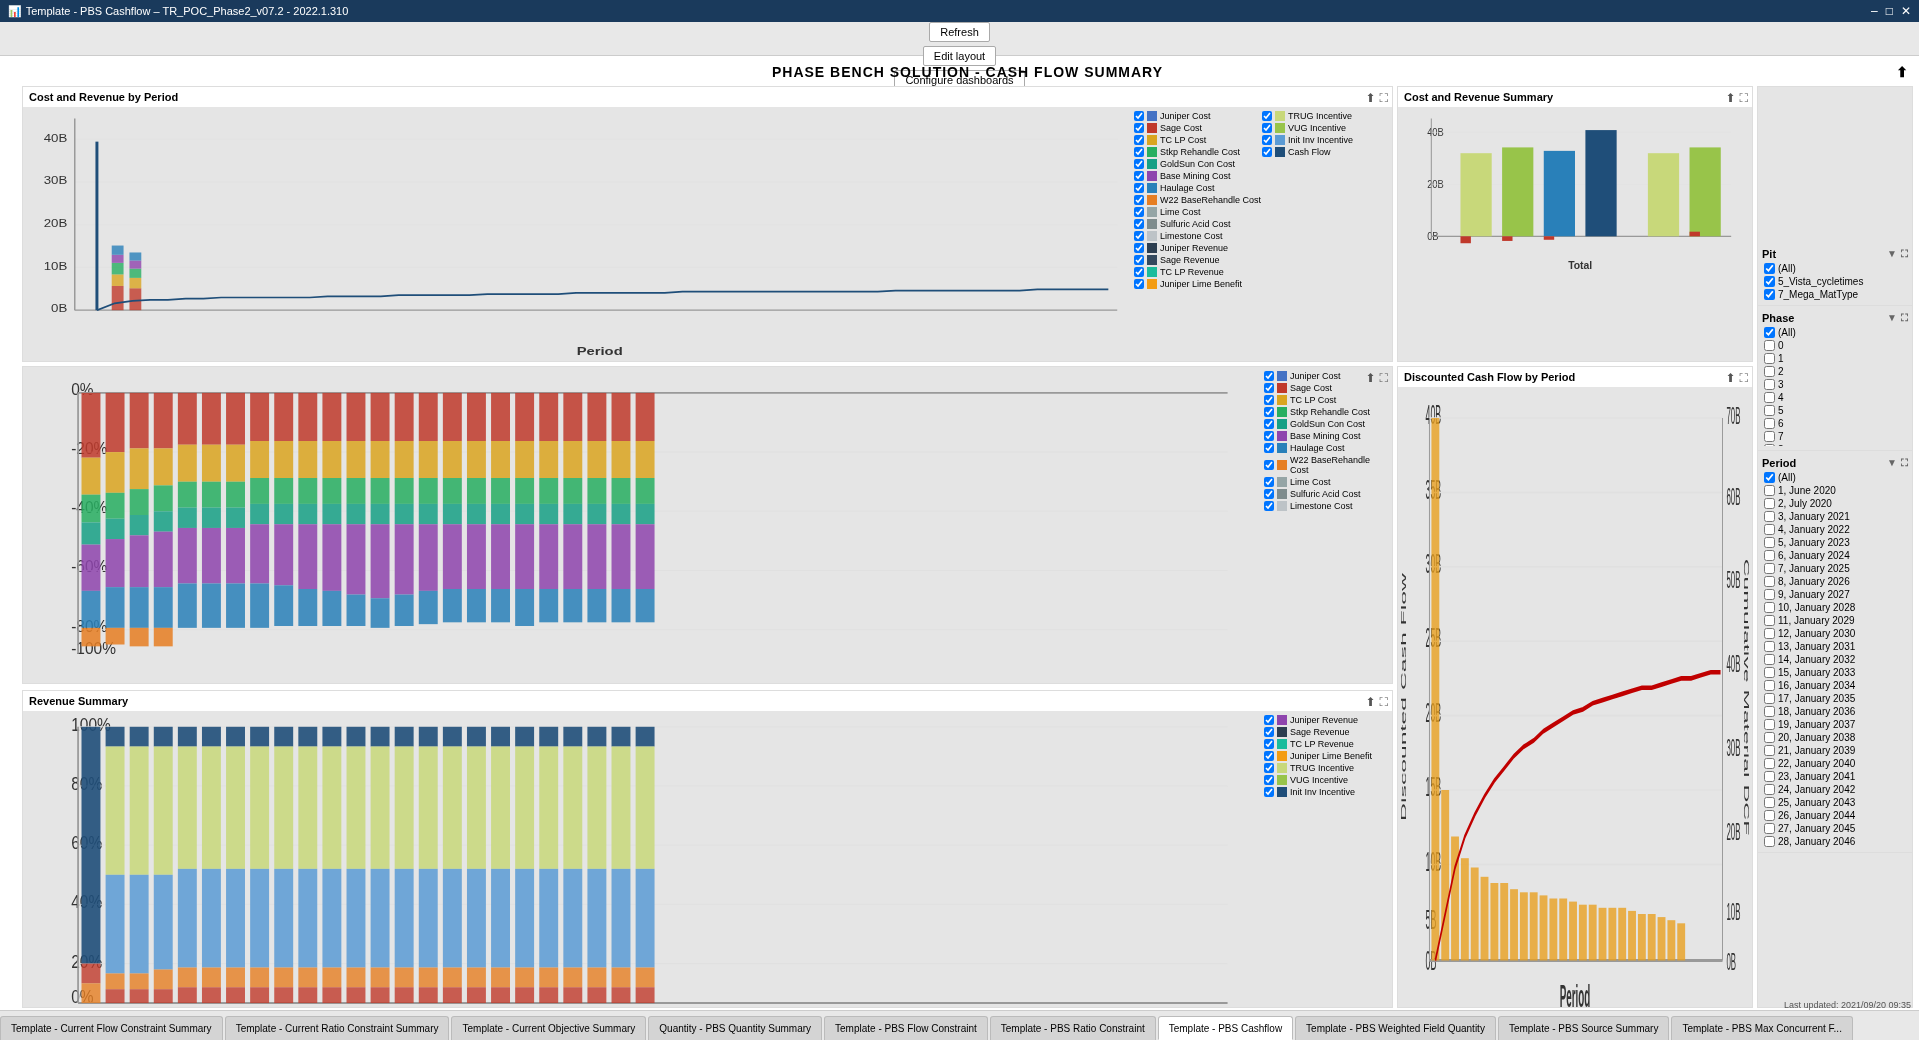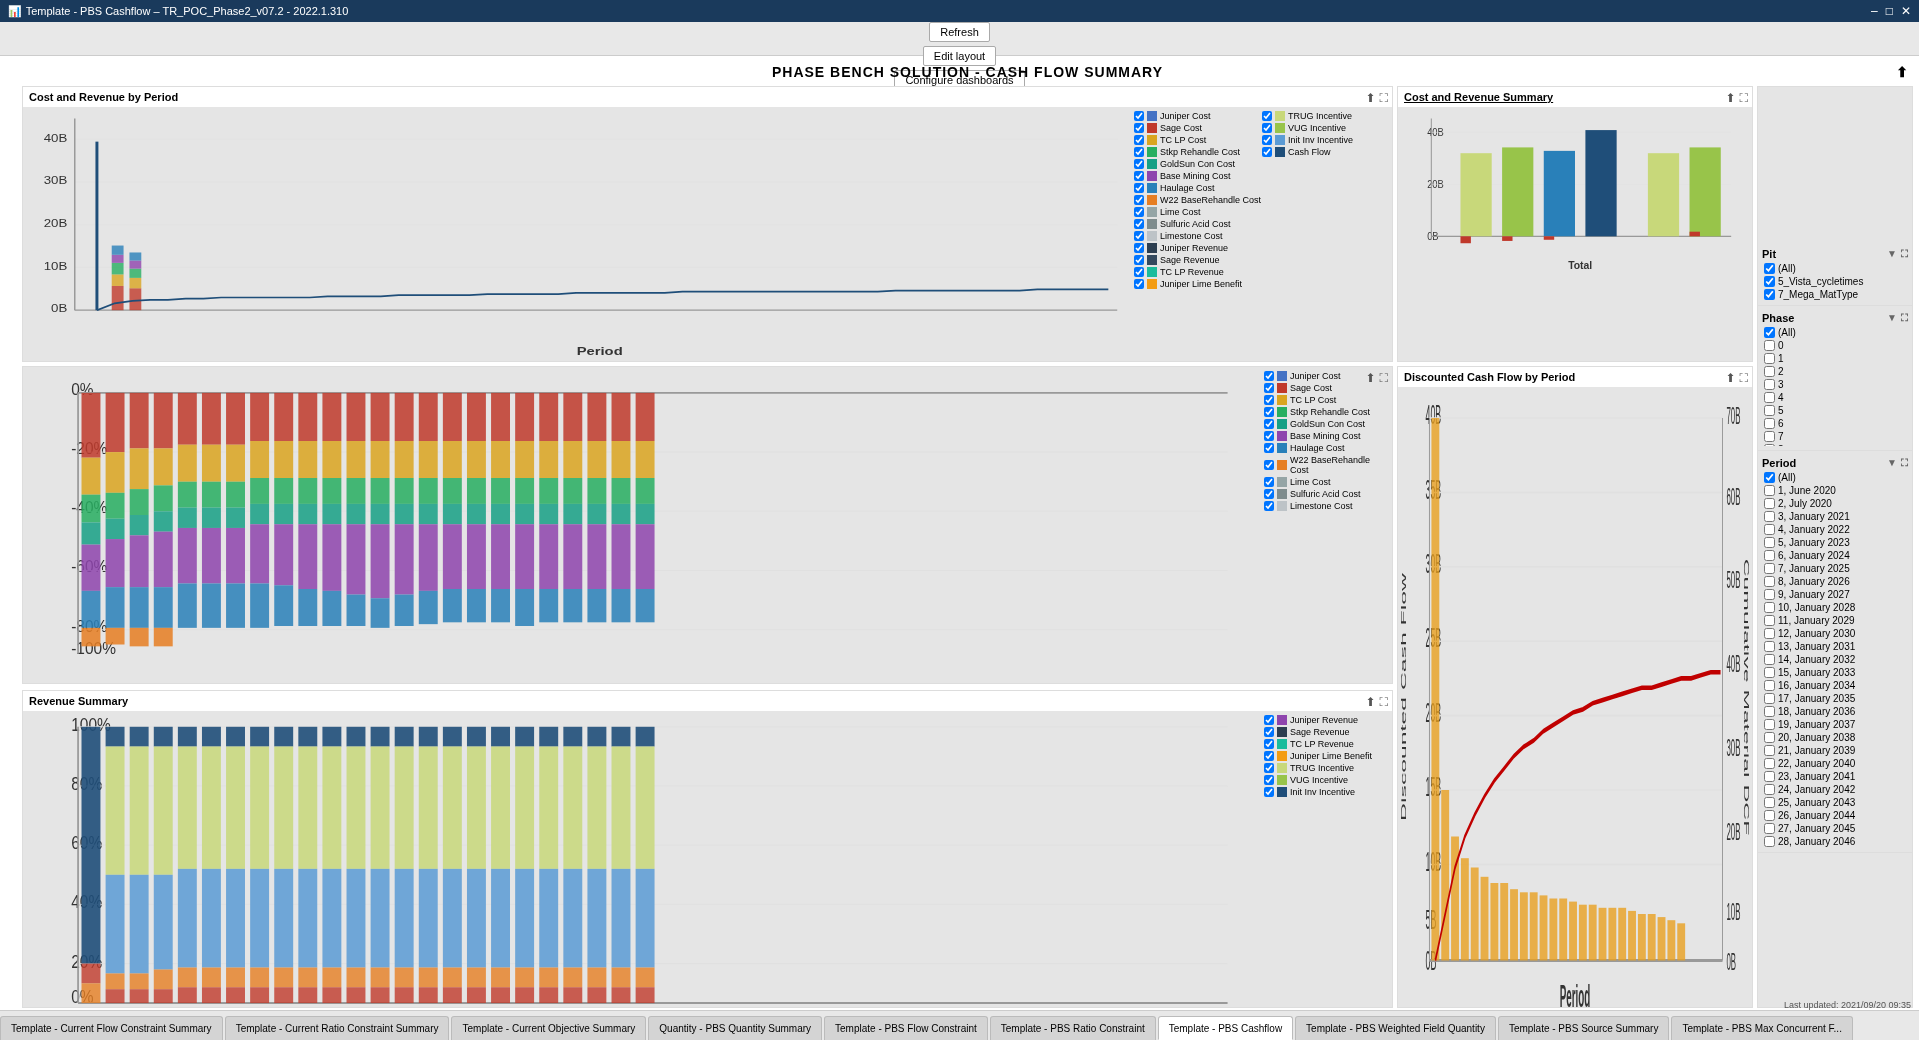--- a/index.html
+++ b/index.html
@@ -29,21 +29,21 @@
     
     .panel { border: 1px solid #ddd; margin: 2px; background: #e5e5e5; overflow: hidden; position: relative; }
     .panel-title { font-size: 11px; font-weight: bold; padding: 4px 6px; background: white; }
     .panel-icons { position: absolute; top: 4px; right: 4px; display: flex; gap: 4px; }
     .panel-icon { cursor: pointer; font-size: 12px; color: #555; }
     
     
     #cost-revenue-panel { grid-column: 1; grid-row: 1; display: flex; flex-direction: column; }
     
     
-    #cost-revenue-summary { grid-column: 2; grid-row: 1; display: flex; flex-direction: column; text-decoration: underline; }
+    #cost-revenue-summary { grid-column: 2; grid-row: 1; display: flex; flex-direction: column; }
     
     
     #filters-panel { grid-column: 3; grid-row: 1 / 3; display: flex; flex-direction: column; overflow-y: auto; justify-content: center; }
     
     
     #bottom-left { grid-column: 1; grid-row: 2; display: grid; grid-template-rows: 1fr 1fr; gap: 2px; }
     
     
     #dcf-panel { grid-column: 2; grid-row: 2; display: flex; flex-direction: column; }
     

